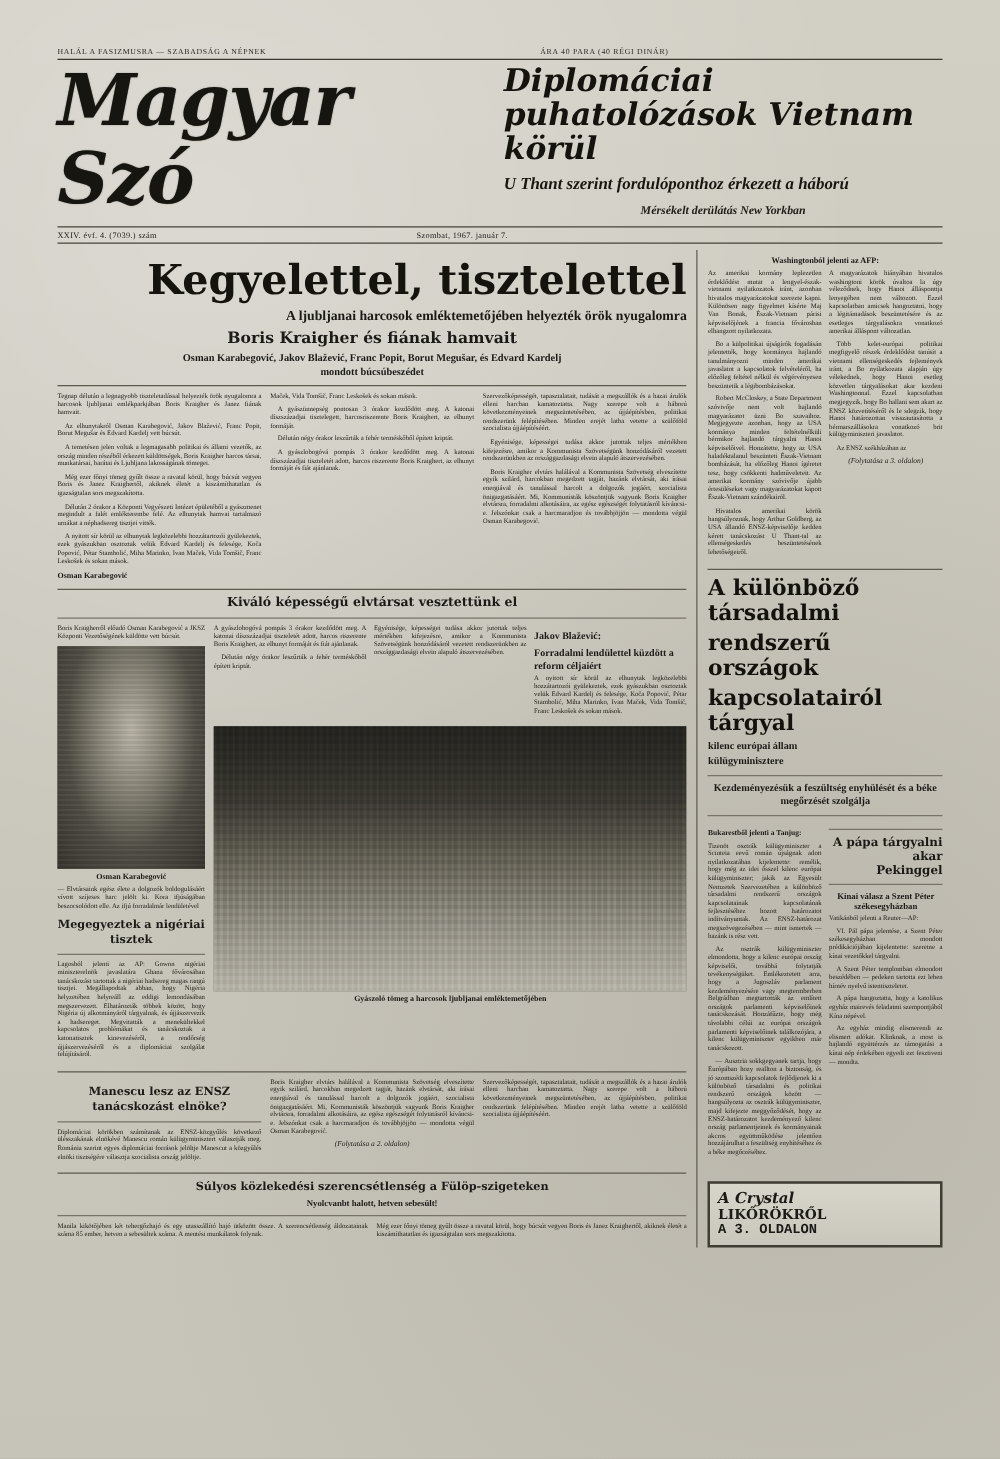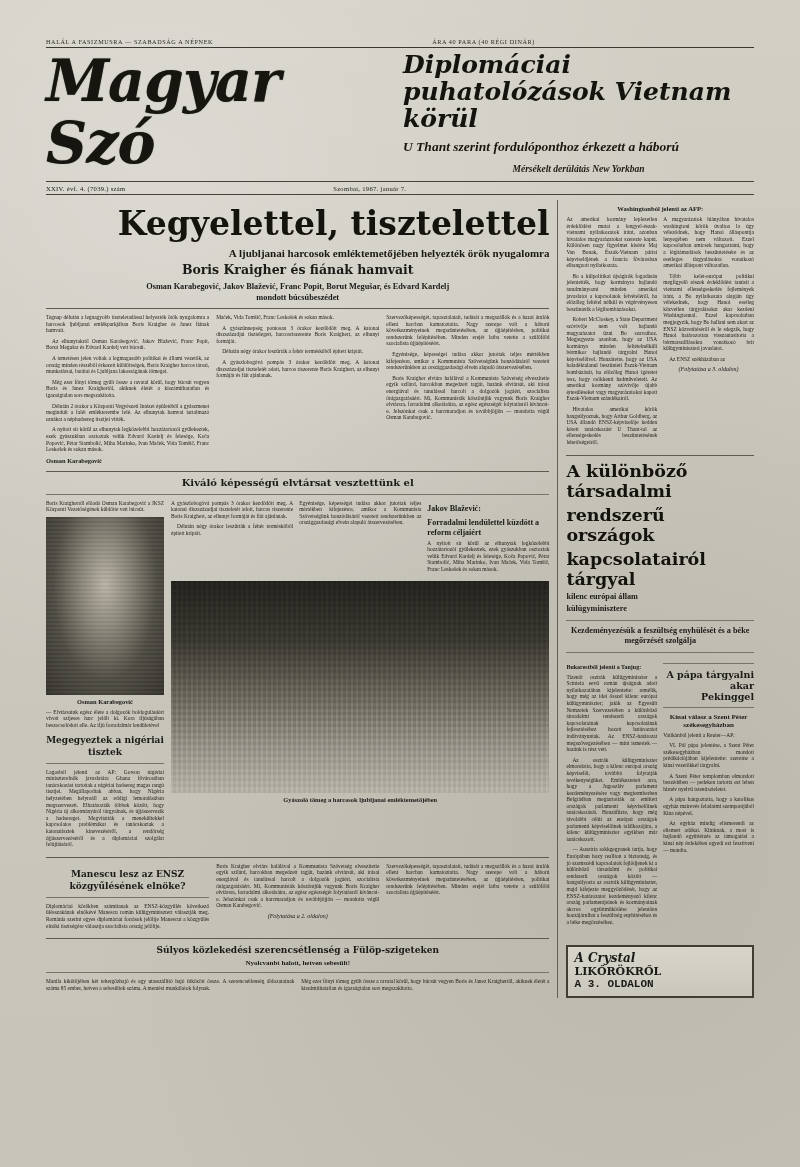--- a/index.html
+++ b/index.html
@@ -209,21 +209,21 @@
             </div>
             <div class="photo crowd" style="width:100%;height:212px;margin-top:4px;"></div>
             <div class="cap">Gyászoló tömeg a harcosok ljubljanai emléktemetőjében</div>
           </div>
         </div>
 
         <div class="rule"></div>
 
         <div class="cols3" style="gap:7px;">
           <div>
-            <div class="subhead" style="font-size:9px;">Manescu lesz az ENSZ közgyűlésének elnöke?</div>
+            <div class="subhead" style="font-size:9px;">Manescu lesz az ENSZ tanácskozást elnöke?</div>
             <div class="rule thin"></div>
             <p class="t first">Diplomáciai körökben számítanak az ENSZ-közgyűlés következő ülésszakának elnökévé Manescu román külügyminisztert választják meg. Románia szerint egyes diplomáciai források jelöltje Manescut a közgyűlés elnöki tisztségére választja szocialista ország jelöltje.</p>
           </div>
           <div>
             <p class="t first">Boris Kraigher elvtárs halálával a Kommunista Szövetség elveszítette egyik szilárd, harcokban megedzett tagját, hazánk elvtársát, aki írásai energiával és tanulással harcolt a dolgozók jogáért, szocialista önigazgatásáért. Mi, Kommunisták köszöntjük vagyunk Boris Kraigher elvtársra, forradalmi alkotásáira, az egész egészségét folytatásról kíváncsi-e. Jelszónkat csak a harcmaradjon és továbbjöjjön — mondotta végül Osman Karabegović.</p>
             <div class="cont">(Folytatása a 2. oldalon)</div>
           </div>
           <div>
             <p class="t first">Szervezőképességét, tapasztalatait, tudását a megszállók és a hazai árulók elleni harcban kamatoztatta. Nagy szerepe volt a háború következményeinek megszüntetésében, az újjáépítésben, politikai rendszerünk felépítésében. Minden erejét latba vetette a szülőföld szocialista újjáépítéséért.</p>
           </div>

